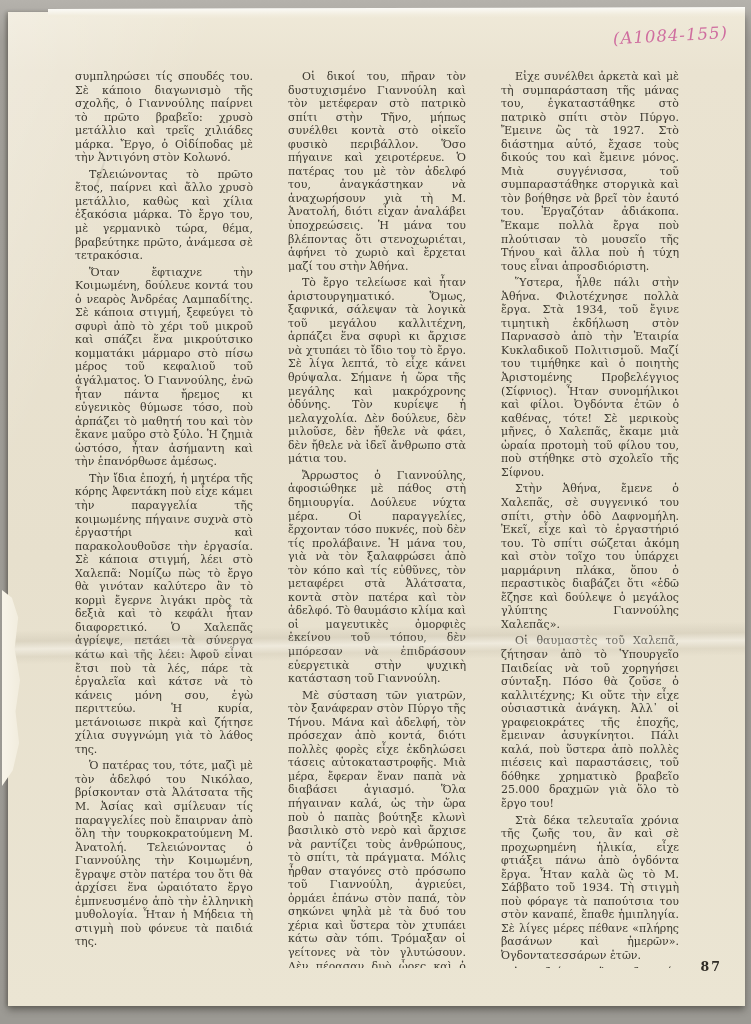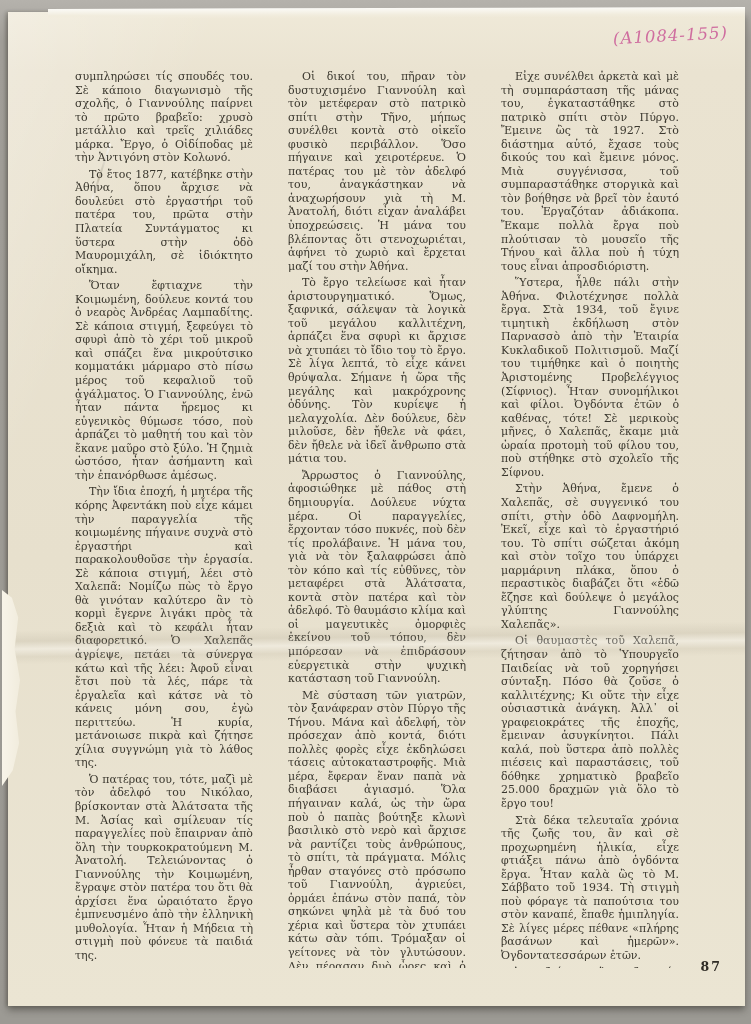--- a/index.html
+++ b/index.html
@@ -75,21 +75,21 @@
 <div class="backdrop">
   <div class="paper">
 
     <div class="annotation">(A1084-155)</div>
     <div class="scratch"></div>
 
     <div class="columns">
 
       <div class="col">
         <p class="no-indent">συμπληρώσει τίς σπουδές του. Σὲ κάποιο διαγωνισμὸ τῆς σχολῆς, ὁ Γιαννούλης παίρνει τὸ πρῶτο βραβεῖο: χρυσὸ μετάλλιο καὶ τρεῖς χιλιάδες μάρκα. Ἔργο, ὁ Οἰδίποδας μὲ τὴν Ἀντιγόνη στὸν Κολωνό.</p>
-        <p>Τὸ ἔτος 1877, κατέβηκε στὴν Ἀθήνα, ὅπου ἄρχισε νὰ δουλεύει στὸ ἐργαστήρι τοῦ πατέρα του, πρῶτα στὴν Πλατεία Συντάγματος κι ὕστερα στὴν ὁδὸ Μαυρομιχάλη, σὲ ἰδιόκτητο οἴκημα.</p>
+        <p>Τελειώνοντας τὸ πρῶτο ἔτος, παίρνει καὶ ἄλλο χρυσὸ μετάλλιο, καθὼς καὶ χίλια ἑξακόσια μάρκα. Τὸ ἔργο του, μὲ γερμανικὸ τώρα, θέμα, βραβεύτηκε πρῶτο, ἀνάμεσα σὲ τετρακόσια.</p>
         <p>Ὅταν ἔφτιαχνε τὴν Κοιμωμένη, δούλευε κοντά του ὁ νεαρὸς Ἀνδρέας Λαμπαδίτης. Σὲ κάποια στιγμή, ξεφεύγει τὸ σφυρὶ ἀπὸ τὸ χέρι τοῦ μικροῦ καὶ σπάζει ἕνα μικρούτσικο κομματάκι μάρμαρο στὸ πίσω μέρος τοῦ κεφαλιοῦ τοῦ ἀγάλματος. Ὁ Γιαννούλης, ἐνῶ ἦταν πάντα ἤρεμος κι εὐγενικὸς θύμωσε τόσο, ποὺ ἁρπάζει τὸ μαθητή του καὶ τὸν ἔκανε μαῦρο στὸ ξύλο. Ἡ ζημιὰ ὡστόσο, ἦταν ἀσήμαντη καὶ τὴν ἐπανόρθωσε ἀμέσως.</p>
         <p>Τὴν ἴδια ἐποχή, ἡ μητέρα τῆς κόρης Ἀφεντάκη ποὺ εἶχε κάμει τὴν παραγγελία τῆς κοιμωμένης πήγαινε συχνὰ στὸ ἐργαστήρι καὶ παρακολουθοῦσε τὴν ἐργασία. Σὲ κάποια στιγμή, λέει στὸ Χαλεπᾶ: Νομίζω πὼς τὸ ἔργο θὰ γινόταν καλύτερο ἂν τὸ κορμὶ ἔγερνε λιγάκι πρὸς τὰ δεξιὰ καὶ τὸ κεφάλι ἦταν διαφορετικό. Ὁ Χαλεπᾶς ἀγρίεψε, πετάει τὰ σύνεργα κάτω καὶ τῆς λέει: Ἀφοῦ εἶναι ἔτσι ποὺ τὰ λές, πάρε τὰ ἐργαλεῖα καὶ κάτσε νὰ τὸ κάνεις μόνη σου, ἐγὼ περιττεύω. Ἡ κυρία, μετάνοιωσε πικρὰ καὶ ζήτησε χίλια συγγνώμη γιὰ τὸ λάθος της.</p>
         <p>Ὁ πατέρας του, τότε, μαζὶ μὲ τὸν ἀδελφό του Νικόλαο, βρίσκονταν στὰ Ἀλάτσατα τῆς Μ. Ἀσίας καὶ σμίλευαν τίς παραγγελίες ποὺ ἔπαιρναν ἀπὸ ὅλη τὴν τουρκοκρατούμενη Μ. Ἀνατολή. Τελειώνοντας ὁ Γιαννούλης τὴν Κοιμωμένη, ἔγραψε στὸν πατέρα του ὅτι θὰ ἀρχίσει ἕνα ὡραιότατο ἔργο ἐμπνευσμένο ἀπὸ τὴν ἑλληνικὴ μυθολογία. Ἦταν ἡ Μήδεια τὴ στιγμὴ ποὺ φόνευε τὰ παιδιά της.</p>
       </div>
 
       <div class="col">
         <p>Οἱ δικοί του, πῆραν τὸν δυστυχισμένο Γιαννούλη καὶ τὸν μετέφεραν στὸ πατρικὸ σπίτι στὴν Τῆνο, μήπως συνέλθει κοντὰ στὸ οἰκεῖο φυσικὸ περιβάλλον. Ὅσο πήγαινε καὶ χειροτέρευε. Ὁ πατέρας του μὲ τὸν ἀδελφό του, ἀναγκάστηκαν νὰ ἀναχωρήσουν γιὰ τὴ Μ. Ἀνατολή, διότι εἶχαν ἀναλάβει ὑποχρεώσεις. Ἡ μάνα του βλέποντας ὅτι στενοχωριέται, ἀφήνει τὸ χωριὸ καὶ ἔρχεται μαζί του στὴν Ἀθήνα.</p>
         <p>Τὸ ἔργο τελείωσε καὶ ἦταν ἀριστουργηματικό. Ὅμως, ξαφνικά, σάλεψαν τὰ λογικὰ τοῦ μεγάλου καλλιτέχνη, ἁρπάζει ἕνα σφυρὶ κι ἄρχισε νὰ χτυπάει τὸ ἴδιο του τὸ ἔργο. Σὲ λίγα λεπτά, τὸ εἶχε κάνει θρύψαλα. Σήμανε ἡ ὥρα τῆς μεγάλης καὶ μακρόχρονης ὀδύνης. Τὸν κυρίεψε ἡ μελαγχολία. Δὲν δούλευε, δὲν μιλοῦσε, δὲν ἤθελε νὰ φάει, δὲν ἤθελε νὰ ἰδεῖ ἄνθρωπο στὰ μάτια του.</p>
         <p>Ἄρρωστος ὁ Γιαννούλης, ἀφοσιώθηκε μὲ πάθος στὴ δημιουργία. Δούλευε νύχτα μέρα. Οἱ παραγγελίες, ἔρχονταν τόσο πυκνές, ποὺ δὲν τίς προλάβαινε. Ἡ μάνα του, γιὰ νὰ τὸν ξαλαφρώσει ἀπὸ τὸν κόπο καὶ τίς εὐθῦνες, τὸν μεταφέρει στὰ Ἀλάτσατα, κοντὰ στὸν πατέρα καὶ τὸν ἀδελφό. Τὸ θαυμάσιο κλίμα καὶ οἱ μαγευτικὲς ὀμορφιὲς ἐκείνου τοῦ τόπου, δὲν μπόρεσαν νὰ ἐπιδράσουν εὐεργετικὰ στὴν ψυχικὴ κατάσταση τοῦ Γιαννούλη.</p>
         <p>Μὲ σύσταση τῶν γιατρῶν, τὸν ξανάφεραν στὸν Πύργο τῆς Τήνου. Μάνα καὶ ἀδελφή, τὸν πρόσεχαν ἀπὸ κοντά, διότι πολλὲς φορὲς εἶχε ἐκδηλώσει τάσεις αὐτοκαταστροφῆς. Μιὰ μέρα, ἔφεραν ἕναν παπὰ νὰ διαβάσει ἁγιασμό. Ὅλα πήγαιναν καλά, ὡς τὴν ὥρα ποὺ ὁ παπὰς βούτηξε κλωνὶ βασιλικὸ στὸ νερὸ καὶ ἄρχισε νὰ ραντίζει τοὺς ἀνθρώπους, τὸ σπίτι, τὰ πράγματα. Μόλις ἦρθαν σταγόνες στὸ πρόσωπο τοῦ Γιαννούλη, ἀγριεύει, ὁρμάει ἐπάνω στὸν παπά, τὸν σηκώνει ψηλὰ μὲ τὰ δυό του χέρια καὶ ὕστερα τὸν χτυπάει κάτω σὰν τόπι. Τρόμαξαν οἱ γείτονες νὰ τὸν γλυτώσουν. Δὲν πέρασαν δυὸ ὧρες καὶ ὁ Γιαννούλης εἶχε ζωγραφίσει ἕνα θαυμάσιο πίνακα μὲ ὅλο τὸ ἐπεισόδιο.</p>

